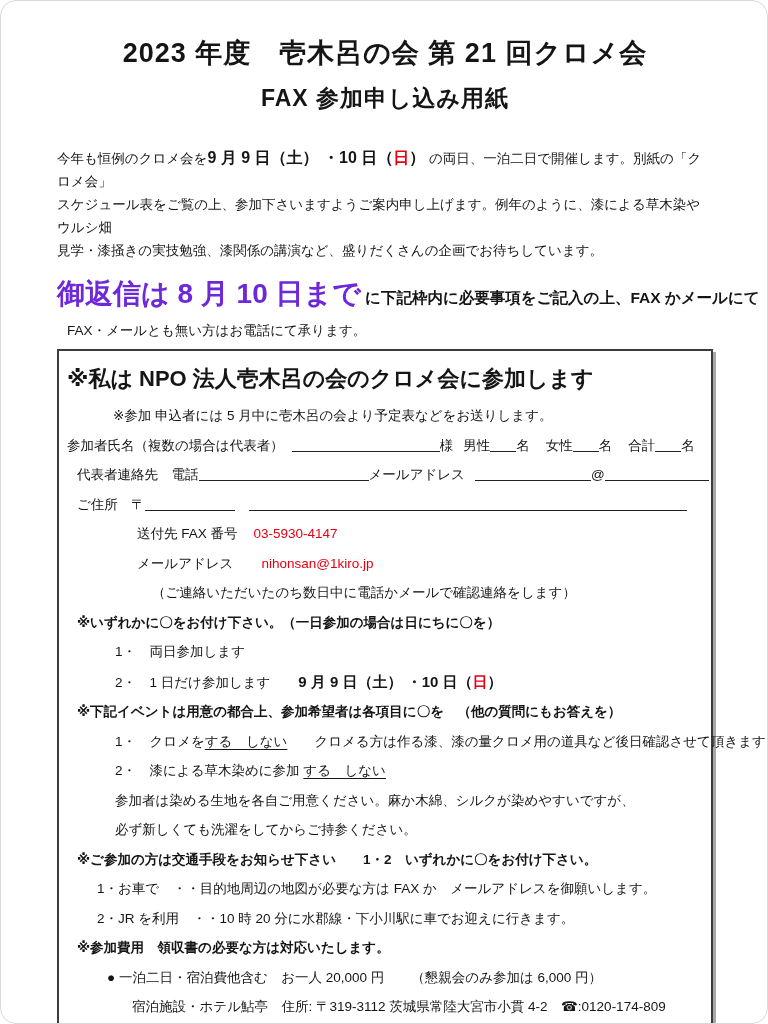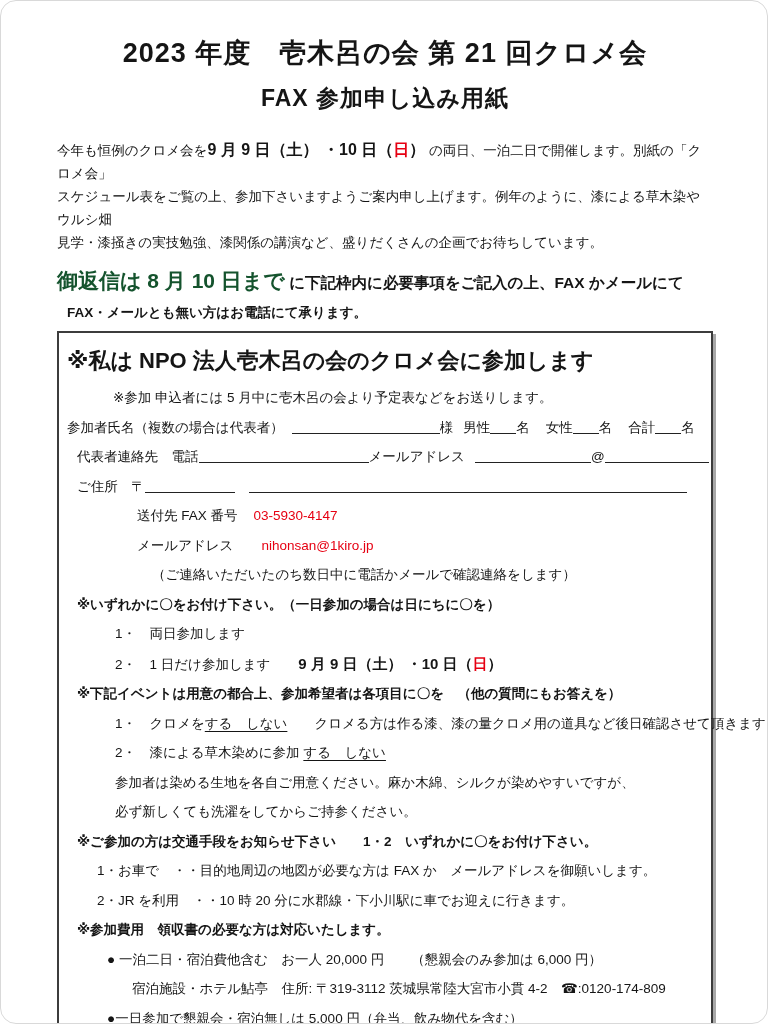--- a/index.html
+++ b/index.html
@@ -14,28 +14,28 @@
     background:#ffffff;
     border:1px solid #d9d9d9;
     border-radius:16px;
     overflow:hidden;
   }
   .content { padding:34px 54px 0 56px; }
 
   .title1 { text-align:center; font-size:27px; font-weight:bold; letter-spacing:1px; }
   .title2 { text-align:center; font-size:23px; font-weight:bold; margin-top:12px; letter-spacing:1px; }
 
-  .intro { margin-top:24px; font-size:13.5px; line-height:23px; }
+  .intro { margin-top:32px; font-size:13.5px; line-height:23px; }
   .intro-date { font-size:16px; font-weight:bold; }
   .red { color:#e60012; }
 
   .deadline { margin-top:13px; white-space:nowrap; }
-  .deadline-red { font-size:21px; font-weight:bold; color:#14532d; }
+  .deadline-red { font-size:28px; font-weight:bold; color:#6d28d9; }
   .deadline-rest { font-size:15.5px; font-weight:bold; }
-  .deadline-sub { font-size:13.5px; margin:9px 0 0 10px;font-weight:bold; }
+  .deadline-sub { font-size:13.5px; margin:9px 0 0 10px; }
 
   .formbox {
     margin-top:9px;
     border:2px solid #3c3c3c;
     box-shadow:3px 3px 0 #a8a8a8;
     padding:13px 6px 2px 8px;
     font-size:13.5px;
   }
   .fb-title { text-align:left; font-size:22px; font-weight:bold; margin-bottom:13px; }
   .row { margin-bottom:11.5px; white-space:nowrap; }

